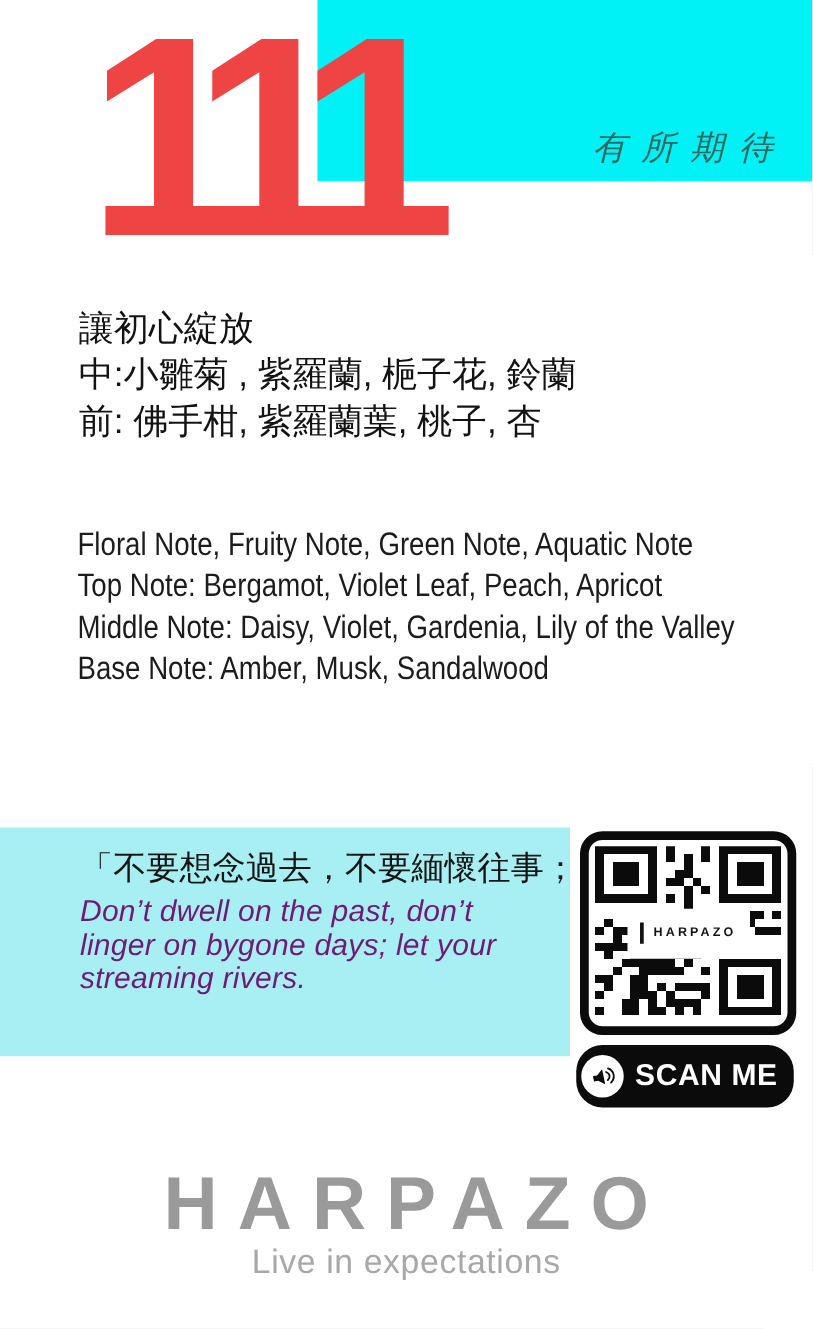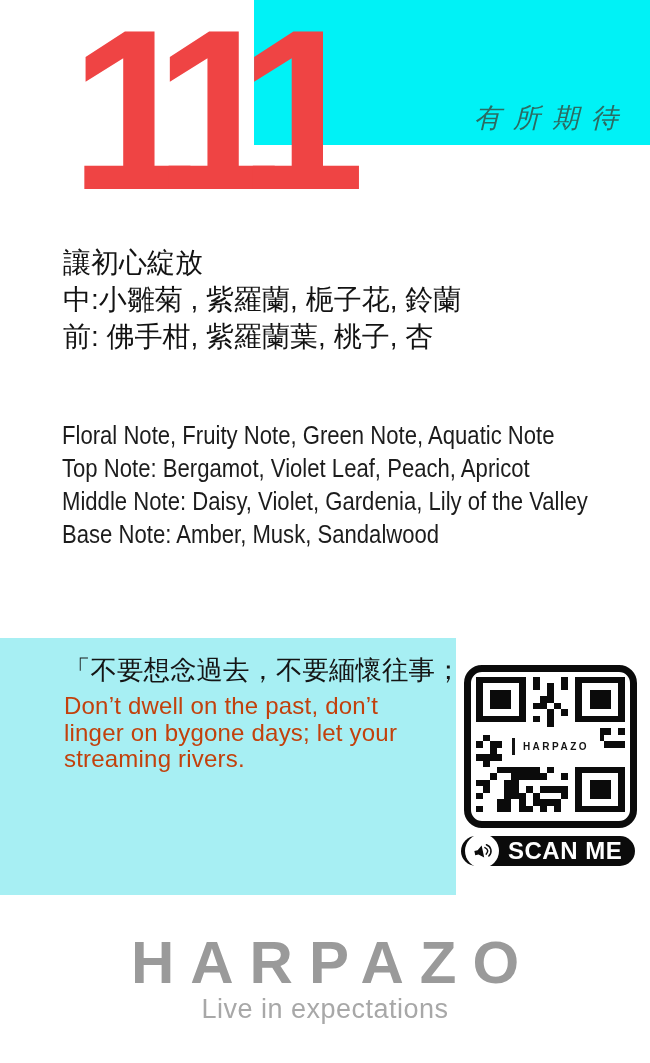--- a/index.html
+++ b/index.html
@@ -25,40 +25,40 @@
     font-size:228px;line-height:200px;font-weight:600;letter-spacing:-30px;
     font-family:"Liberation Sans",sans-serif;
   }
   .cn-notes{position:absolute;left:63px;top:244px;color:#131313;font-size:28px;line-height:37px;}
   .en-notes{
     position:absolute;left:62px;top:419px;color:#1c1c1c;
     font-size:26px;line-height:33px;font-weight:400;
     transform:scaleX(0.85);transform-origin:0 0;white-space:nowrap;
   }
   .quote-box{
-    position:absolute;left:0;top:638px;width:456px;height:257px;
+    position:absolute;left:0;top:662px;width:456px;height:183px;
     background:var(--lightcyan);box-sizing:border-box;padding:16px 0 2px 64px;
   }
   .quote-cn div{white-space:pre;font-size:26.5px;line-height:32px;font-weight:500;color:#151515;}
   .quote-en{margin-top:7px;}
-  .quote-en div{font-size:24px;line-height:26.5px;color:#c2410c;letter-spacing:0.2px;white-space:nowrap;}
+  .quote-en div{font-size:24px;line-height:26.5px;color:#701a75;letter-spacing:0.2px;white-space:nowrap;font-style:italic;}
   .qr-card{
     position:absolute;left:464px;top:665px;width:173px;height:163px;
     background:#ffffff;border:7px solid var(--ink);border-radius:18px;box-sizing:border-box;
   }
   .qr-card svg{position:absolute;left:5px;top:5px;}
   .qr-plate{
     position:absolute;left:50%;top:50%;transform:translate(-50%,-50%);
     width:98px;height:40px;background:#ffffff;
     display:flex;align-items:center;justify-content:center;gap:8px;
   }
   .qr-bar{width:3px;height:17px;background:#141414;}
   .qr-plate-label{font-size:10px;font-weight:700;letter-spacing:2.5px;color:#141414;}
   .scan-pill{
-    position:absolute;left:461px;top:836px;width:174px;height:30px;
+    position:absolute;left:461px;top:836px;width:174px;height:50px;
     background:var(--ink);border-radius:21px;
     display:flex;align-items:center;box-sizing:border-box;padding-left:4px;
   }
   .scan-circle{
     width:34px;height:34px;border-radius:50%;background:#ffffff;flex:0 0 auto;
     display:flex;align-items:center;justify-content:center;
   }
   .scan-circle svg{transform:rotate(-12deg);}
   .scan-text{color:#ffffff;font-size:24px;font-weight:700;letter-spacing:0.5px;margin-left:9px;}
   .brand{

